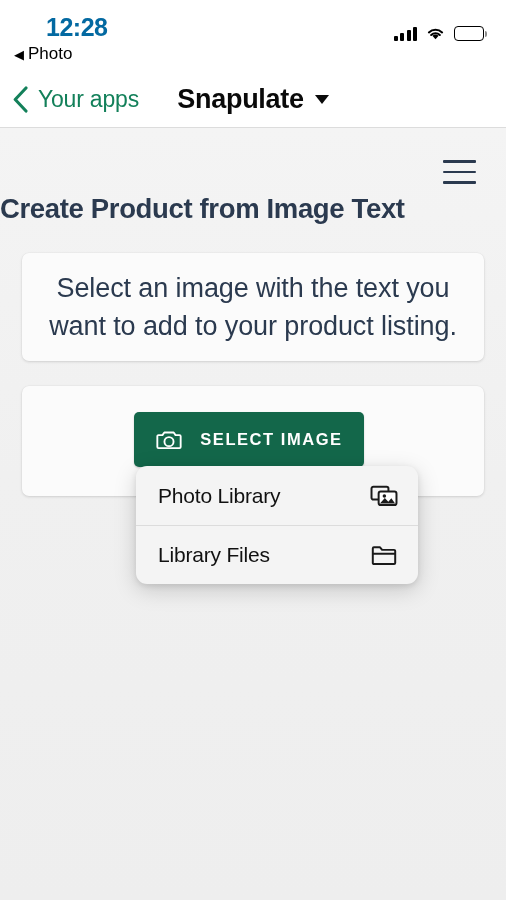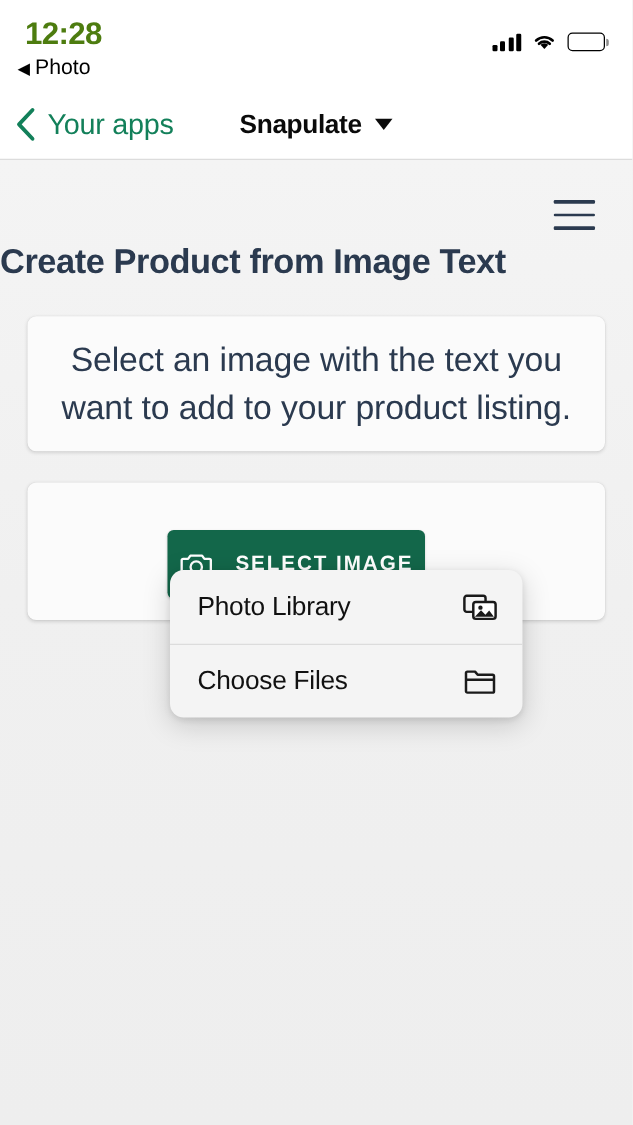--- a/index.html
+++ b/index.html
@@ -18,25 +18,25 @@
   }
 
   
   .statusbar {
     height: 72px;
     background: #ffffff;
     position: relative;
   }
   .sb-time {
     position: absolute;
-    left: 20px;
+    left: 46px;
     top: 13px;
     font-size: 25px;
     font-weight: bold;
-    color: #4d7c0f;
+    color: #0369a1;
     letter-spacing: -0.5px;
   }
   .sb-back {
     position: absolute;
     left: 14px;
     top: 44px;
     font-size: 17px;
     color: #000;
     display: flex;
     align-items: center;
@@ -104,21 +104,21 @@
   .nav-title-wrap {
     position: absolute;
     left: 0; right: 0;
     display: flex;
     justify-content: center;
     align-items: center;
     gap: 11px;
     pointer-events: none;
   }
   .nav-title {
-    font-size: 21px;
+    font-size: 27px;
     font-weight: bold;
     color: #0a0a0a;
     letter-spacing: -0.3px;
     text-align: center;
   }
   .caret-down {
     width: 0; height: 0;
     border-left: 7.5px solid transparent;
     border-right: 7.5px solid transparent;
     border-top: 9px solid #0a0a0a;
@@ -187,22 +187,22 @@
   }
   .card-action {
     top: 258px;
     height: 110px;
   }
 
   
   .select-btn {
     position: absolute;
     left: 134px;
-    top: 296px;
-    width: 206px;
+    top: 284px;
+    width: 230px;
     height: 55px;
     background: #13674a;
     border-radius: 5px;
     display: flex;
     align-items: center;
     justify-content: center;
     gap: 17px;
     cursor: pointer;
     box-shadow: 0 1px 2px rgba(0,0,0,.18);
   }
@@ -210,21 +210,21 @@
     color: #ffffff;
     font-size: 16.5px;
     font-weight: bold;
     letter-spacing: 1.55px;
   }
 
   
   .menu {
     position: absolute;
     left: 136px;
-    top: 328px;
+    top: 338px;
     width: 282px;
     background: #f4f4f4;
     border-radius: 11px;
     box-shadow: 0 6px 22px rgba(0,0,0,.17), 0 2px 6px rgba(0,0,0,.10);
     overflow: hidden;
   }
   .menu-item {
     height: 59px;
     display: flex;
     align-items: center;
@@ -319,21 +319,21 @@
       <svg class="menu-icon" viewBox="0 0 24 24">
         <rect x="1.3" y="4" width="14.5" height="11" rx="1.6" stroke="#1a1a1a" stroke-width="1.7" fill="none"></rect>
         <rect x="7.4" y="8.2" width="15.3" height="11.6" rx="1.8" fill="#ffffff" stroke="#1a1a1a" stroke-width="1.7"></rect>
         <path d="M8.5 18.4 l4.2 -4.6 l3 3.1 l2.6 -2.9 l3.2 4.4 Z" fill="#1a1a1a"></path>
         <circle cx="12.3" cy="12.1" r="1.5" fill="#1a1a1a"></circle>
       </svg>
     </div>
 
 
     <div class="menu-item">
-      <span class="menu-label">Choose Files</span>
+      <span class="menu-label">Library Files</span>
       <svg class="menu-icon" viewBox="0 0 24 24">
         <path d="M2.4 6.4 a1 1 0 0 1 1 -1 h5.2 l1.8 2.2 h10.2 a1 1 0 0 1 1 1 v10.2 a1 1 0 0 1 -1 1 H3.4 a1 1 0 0 1 -1 -1 Z" stroke="#1a1a1a" stroke-width="1.7" fill="none" stroke-linejoin="round"></path>
         <path d="M2.4 10.9 H21.6" stroke="#1a1a1a" stroke-width="1.7" fill="none"></path>
       </svg>
     </div>
 
   </div>
 </div>
 
 </body></html>

